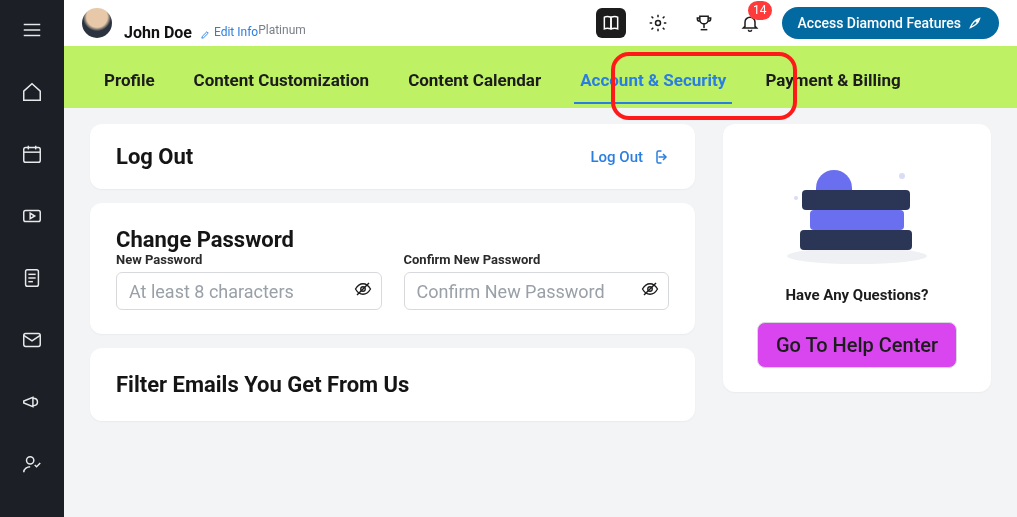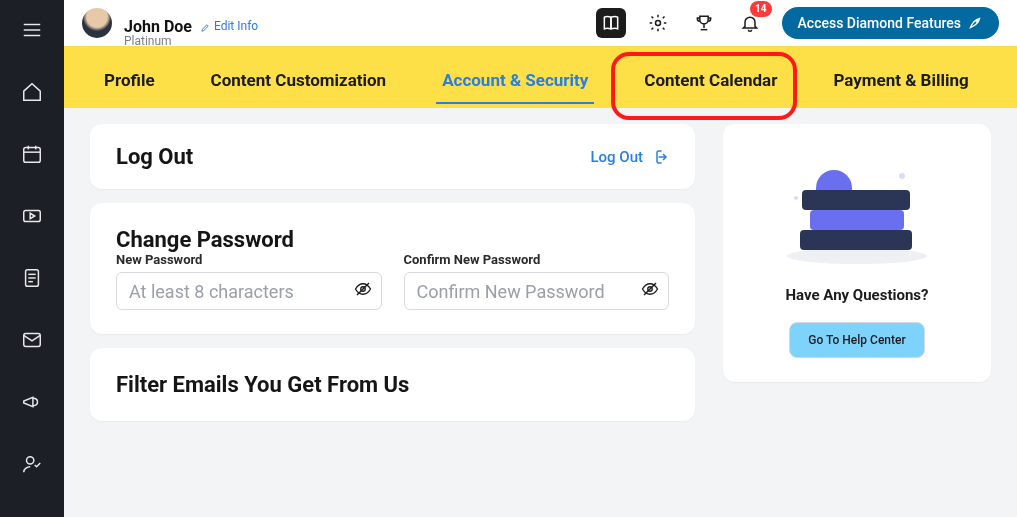--- a/index.html
+++ b/index.html
@@ -10,37 +10,37 @@
   .sidebar { width: 64px; background: #1c2026; display: flex; flex-direction: column; align-items: center; padding-top: 10px; gap: 22px; flex-shrink: 0; }
   .sidebar .menu-btn, .sidebar .nav-item { width: 40px; height: 40px; display: flex; align-items: center; justify-content: center; color: #e8e9eb; cursor: pointer; border-radius: 8px; }
   .sidebar svg { width: 22px; height: 22px; stroke: #e8e9eb; fill: none; stroke-width: 1.6; }
 
   
   .main { flex: 1; display: flex; flex-direction: column; background: #f3f4f6; }
 
   
   .header { height: 46px; display: flex; align-items: center; padding: 0 18px 0 18px; gap: 12px; background: #fff; }
   .avatar { width: 30px; height: 30px; border-radius: 50%; background: radial-gradient(circle at 50% 30%, #e7c8a8 0 40%, #2b3340 55% 100%); flex-shrink: 0; }
-  .user-block { display: flex; flex-direction: column; line-height: 1.1; margin-top: 20px; }
+  .user-block { display: flex; flex-direction: row; line-height: 1.1; margin-top: 20px; }
   .user-name-row { display: flex; align-items: center; gap: 8px; }
   .user-name { font-weight: 700; font-size: 16px; color: #111; }
   .edit-info { color: #2a7de1; font-size: 12px; display: inline-flex; align-items: flex-end; gap: 3px; cursor: pointer; }
   .edit-info svg { width: 11px; height: 11px; stroke: #2a7de1; fill: none; stroke-width: 2; }
   .user-tier { font-size: 12px; color: #7a7f87; }
   .header-spacer { flex: 1; }
   .header-icons { display: flex; align-items: center; gap: 18px; }
   .hicon { width: 28px; height: 28px; display: flex; align-items: center; justify-content: center; cursor: pointer; position: relative; color:#1c1c1c;}
   .hicon.dark { background: #1c1c1c; border-radius: 6px; width: 30px; height: 30px; color:#fff; }
   .hicon svg { width: 20px; height: 20px; stroke: currentColor; fill: none; stroke-width: 1.8; }
-  .badge { position: absolute; top: -8px; right: -8px; background: #ff3a3a; color: #fff; font-size: 10px; font-weight: 700; border-radius: 999px; padding: 1px 5px; line-height: 1.4; }
+  .badge { position: absolute; top: -8px; right: -8px; background: #ff3a3a; color: #fff; font-size: 12px; font-weight: 400; border-radius: 999px; padding: 1px 5px; line-height: 1.4; }
   .cta-btn { background: #0369a1; color: #fff; border: none; border-radius: 999px; padding: 8px 16px; font-size: 14px; font-weight: 500; display: inline-flex; align-items: center; gap: 6px; cursor: pointer; }
   .cta-btn svg { width: 16px; height: 16px; stroke: #fff; fill: none; stroke-width: 2; }
 
   
-  .tabs { display: flex; gap: 44px; padding: 20px 34px 14px 34px; background: #fde047; }
+  .tabs { display: flex; gap: 27px; padding: 20px 34px 14px 34px; background: #bef264; }
   .tab { font-size: 17px; font-weight: 700; color: #1c1c1c; cursor: pointer; padding: 4px 6px; position: relative; }
   .tab.active { color: #2a7de1; }
   .tab.active::after { content: ""; position: absolute; left: 0; right: 0; bottom: -10px; height: 2px; background: #2a7de1; }
   .tab-highlight-ring { position: absolute; border: 4px solid #ff1a1a; border-radius: 18px; pointer-events: none; }
 
   
   .content { flex: 1; display: flex; padding: 16px 26px 0 26px; gap: 28px; overflow: hidden; }
   .left-col { flex: 1; display: flex; flex-direction: column; gap: 14px; min-width: 0; }
   .right-col { width: 268px; flex-shrink: 0; }
 
@@ -57,21 +57,21 @@
   .pw-field label { font-size: 13px; font-weight: 700; color: #2b2b2b; }
   .input-wrap { position: relative; }
   .input-wrap input { width: 100%; height: 38px; border: 1px solid #d7d9dd; border-radius: 6px; padding: 0 36px 0 12px; font-size: 18px; color: #333; outline: none; }
   .input-wrap input::placeholder { color: #9aa0a8; }
   .eye { position: absolute; right: 10px; top: 50%; transform: translateY(-50%); cursor: pointer; }
   .eye svg { width: 18px; height: 18px; stroke: #1c1c1c; fill: none; stroke-width: 1.8; }
 
   .help-card { background: #fff; border-radius: 12px; padding: 24px 20px; display: flex; flex-direction: column; align-items: center; gap: 18px; box-shadow: 0 1px 2px rgba(0,0,0,0.04); }
   .help-illus { width: 170px; height: 120px; position: relative; }
   .help-q { font-size: 15px; font-weight: 700; color: #1c1c1c; text-align: left; }
-  .help-btn { background: #7dd3fc; border: 1px solid #d7d9dd; border-radius: 8px; padding: 10px 18px; font-size: 12px; font-weight: 500; color: #1c1c1c; cursor: pointer; }
+  .help-btn { background: #d946ef; border: 1px solid #d7d9dd; border-radius: 8px; padding: 10px 18px; font-size: 20px; font-weight: 500; color: #1c1c1c; cursor: pointer; }
 
   .tabs-wrap { position: relative; }
 </style>
 </head>
 <body>
 
 <div class="app">
 
   <nav class="sidebar">
     <div class="menu-btn">
@@ -181,22 +181,22 @@
               <circle cx="15" cy="9" r="1.5"></circle>
             </svg>
         </button>
       </div>
     </div>
 
     <div class="tabs-wrap">
       <div class="tabs">
         <div class="tab">Profile</div>
         <div class="tab">Content Customization</div>
+        <div class="tab">Content Calendar</div>
         <div class="tab active" id="tab-account">Account &amp; Security</div>
-        <div class="tab">Content Calendar</div>
         <div class="tab">Payment &amp; Billing</div>
       </div>
       <div class="tab-highlight-ring" id="ring" style="left: 547.141px; top: 6px; width: 186.234px; height: 68px;"></div>
     </div>
 
     <div class="content">
       <div class="left-col">
 
         <div class="card logout-card">
           <h2>Log Out</h2>

